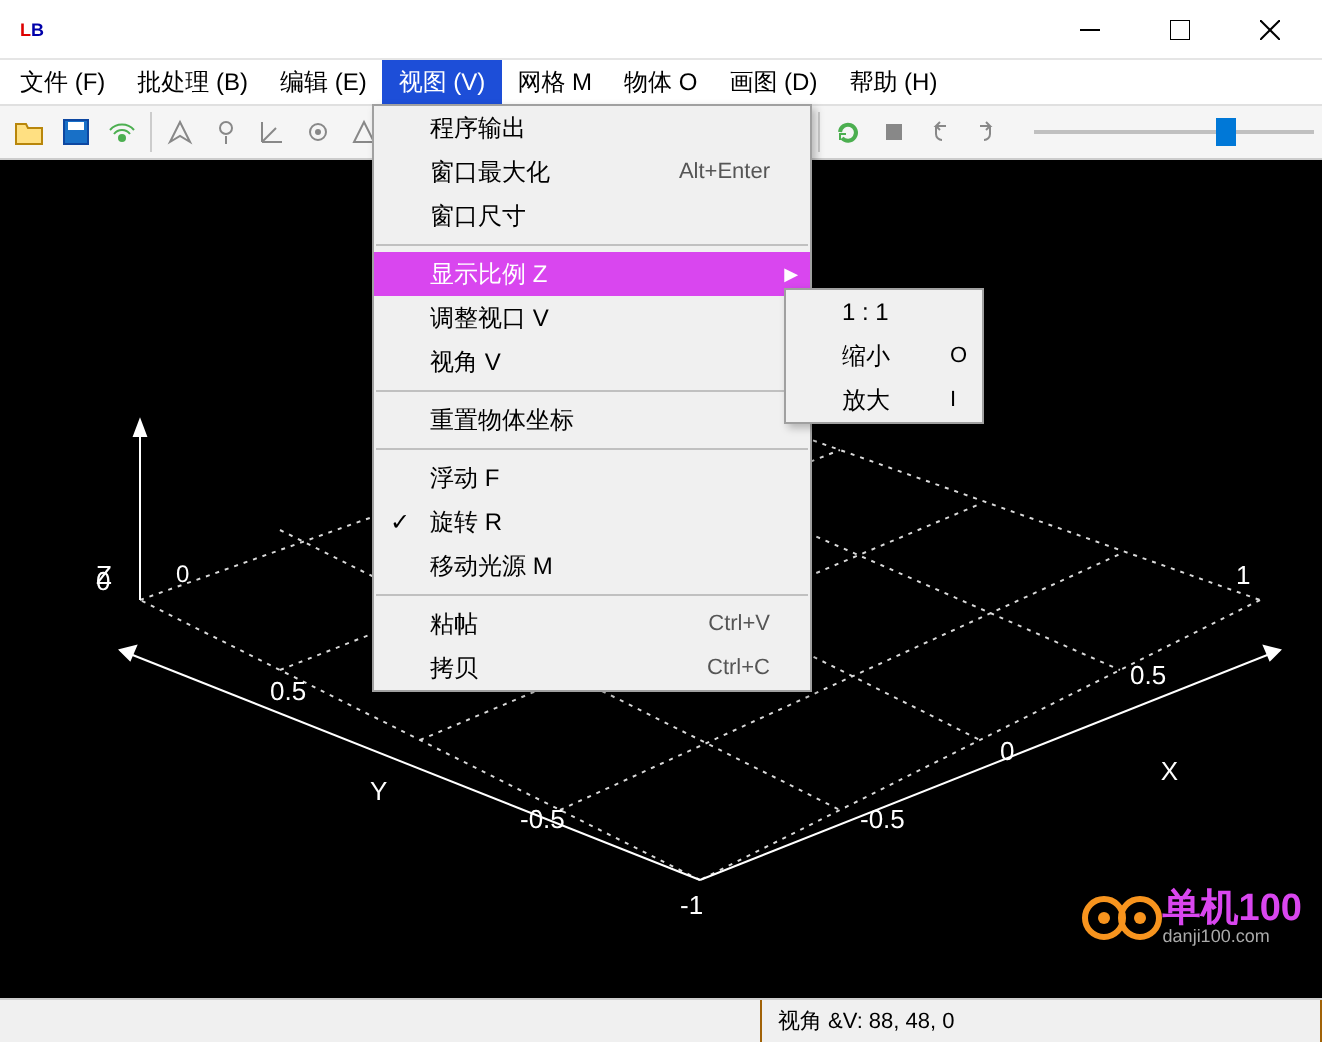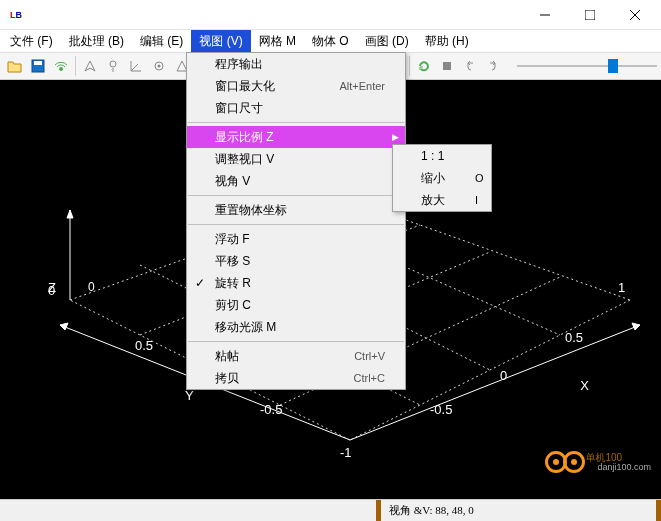--- a/index.html
+++ b/index.html
@@ -35,30 +35,30 @@
 .ditem .shortcut { margin-left: 30px; color: #555; font-size: 11px; }
 .ditem .arrow { position: absolute; right: 6px; font-size: 9px; }
 .dsep { height: 1px; background: #c0c0c0; margin: 3px 1px; }
 .check { position: absolute; left: 8px; font-size: 12px; }
 
 .submenu { position: absolute; background: #f0f0f0; border: 1px solid #a0a0a0; box-shadow: 2px 2px 4px rgba(0,0,0,.25); }
 .submenu .sitem { display: flex; align-items: center; height: 22px; padding: 0 20px 0 28px; white-space: nowrap; cursor: default; }
 .submenu .sitem .shortcut { margin-left: 30px; font-size: 11px; }
 
 .statusbar { position: absolute; bottom: 0; left: 0; right: 0; height: 22px; display: flex; align-items: center; background: #f0f0f0; border-top: 1px solid #ccc; font-size: 11px; }
-.statusbar .cell { padding: 0 8px; border-right: 5px solid #a16207; height: 100%; display: flex; align-items: center; font-family: Liberation Serif, serif; }
+.statusbar .cell { padding: 0 8px; border-right: 1px solid #a16207; height: 100%; display: flex; align-items: center; }
 .statusbar .cell:first-child { flex: 1; }
 
 .watermark { position: absolute; right: 10px; bottom: 26px; display: flex; align-items: center; gap: 4px; color: #fff; }
 .watermark .wlogo { display: flex; }
 .watermark .wcirc { width: 22px; height: 22px; border: 3px solid #f7941e; border-radius: 50%; display: inline-flex; align-items: center; justify-content: center; margin-right: -4px; }
 .watermark .wcirc .dot { width: 6px; height: 6px; background: #f7941e; border-radius: 50%; }
 .watermark .wtext { display: flex; flex-direction: column; line-height: 1; }
-.watermark .wtext .l1 { font-size: 10px; color: #a16207; font-weight: normal; }
-.watermark .wtext .l2 { font-size: 9px; color: #aaa; margin-left: 12px; }
+.watermark .wtext .l1 { font-size: 19px; color: #d946ef; font-weight: bold; }
+.watermark .wtext .l2 { font-size: 9px; color: #aaa; }
 </style>
 </head>
 <body>
 
 <div class="titlebar">
   <span class="logo">
       <span>L</span>
       <span>B</span>
     </span>
   <span class="spacer"></span>
@@ -298,28 +298,22 @@
     </div>
   <div class="dsep"></div>
   <div class="ditem">
       <span class="label">重置物体坐标</span>
     </div>
   <div class="dsep"></div>
   <div class="ditem">
       <span class="label">浮动 F</span>
     </div>
   <div class="ditem">
-      <span class="label">平移 S</span>
-    </div>
-  <div class="ditem">
       <span class="check">✓</span>
       <span class="label">旋转 R</span>
-    </div>
-  <div class="ditem">
-      <span class="label">剪切 C</span>
     </div>
   <div class="ditem">
       <span class="label">移动光源 M</span>
     </div>
   <div class="dsep"></div>
   <div class="ditem">
       <span class="label">粘帖</span>
       <span class="shortcut">Ctrl+V</span>
     </div>
   <div class="ditem">

